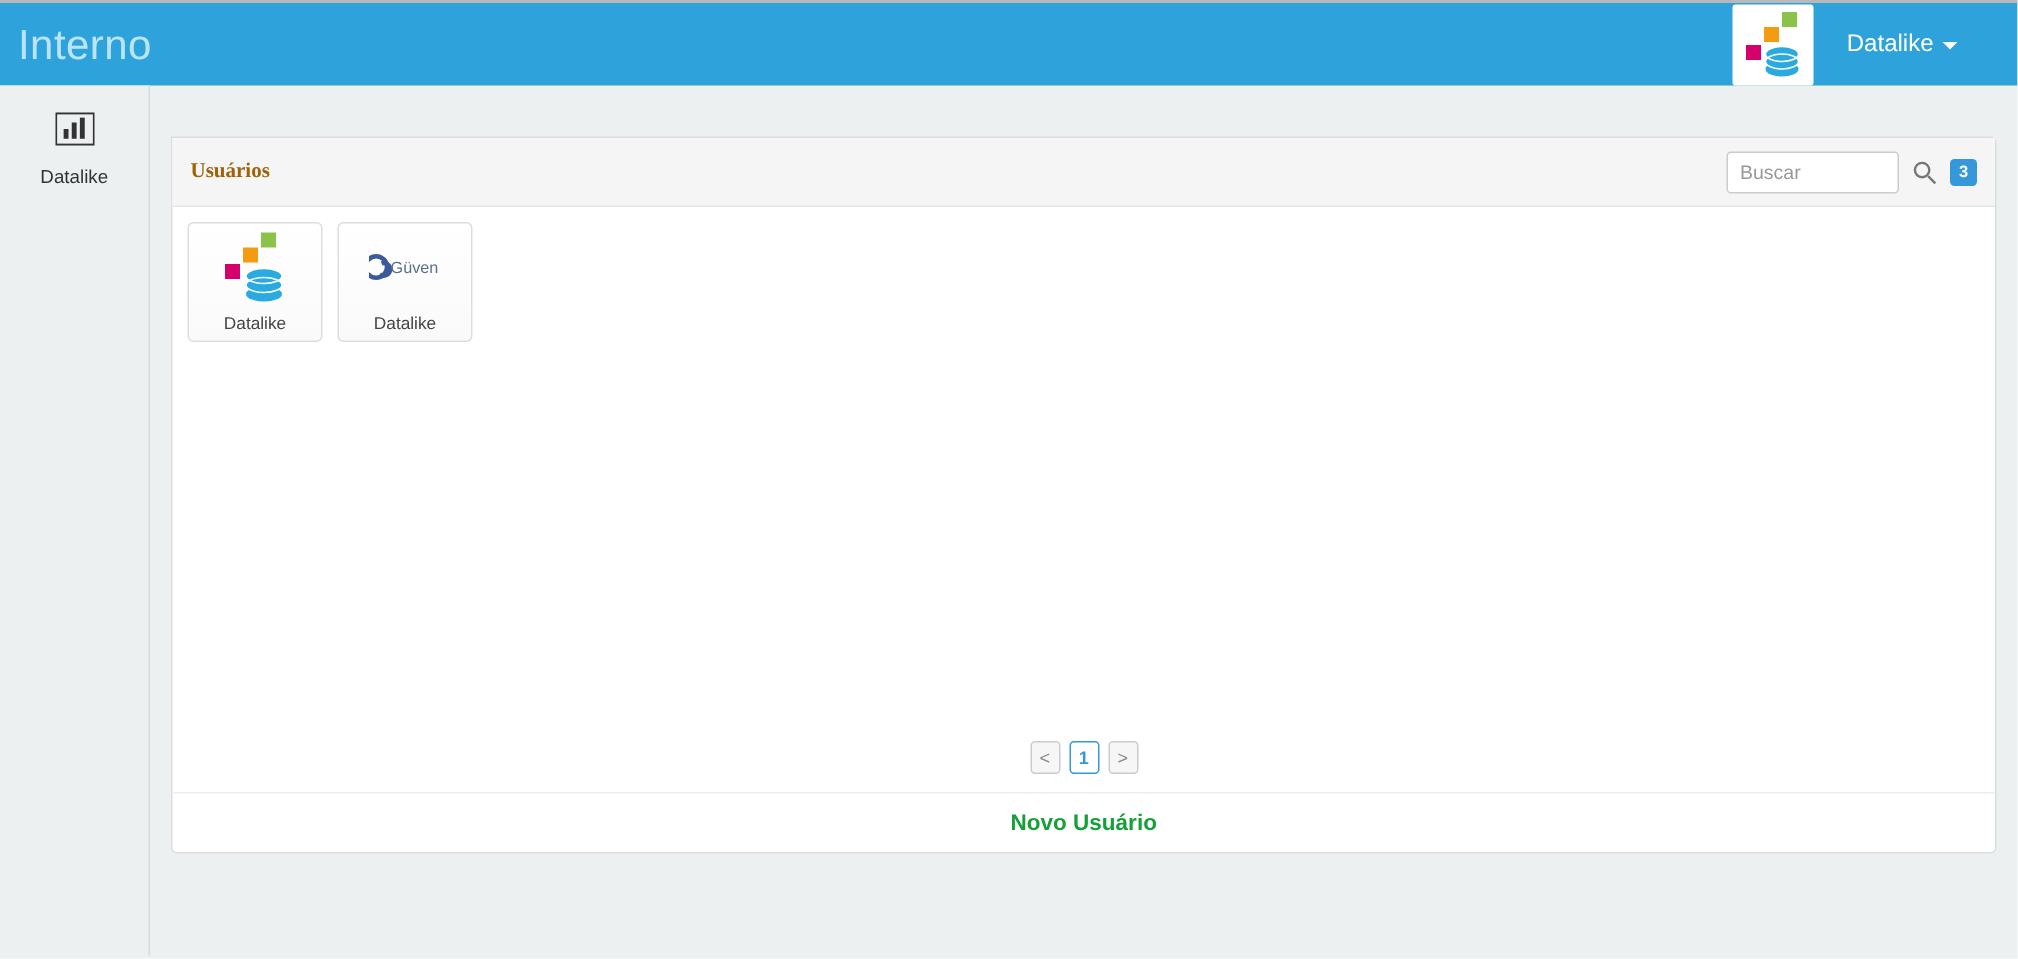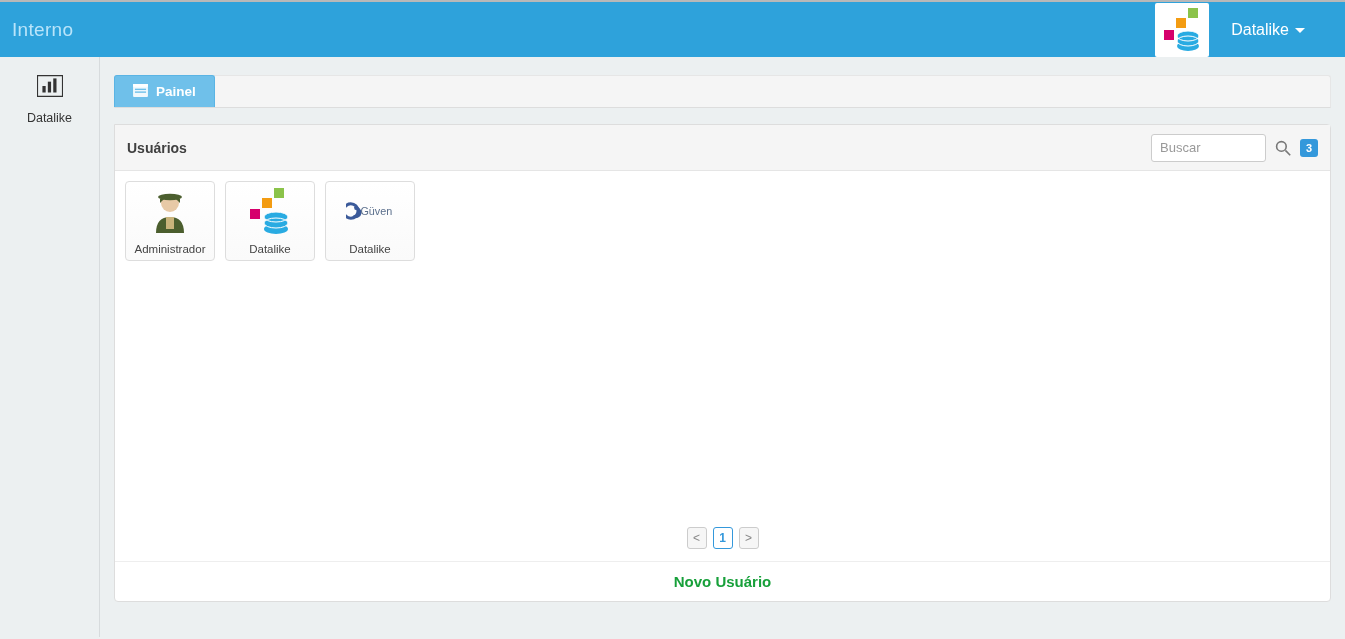--- a/index.html
+++ b/index.html
@@ -17,21 +17,21 @@
   .topbar {
     background: #2ea2db;
     height: 55px;
     display: flex;
     align-items: center;
     justify-content: space-between;
     padding: 0 10px 0 12px;
     color: #fff;
   }
   .site-title {
-    font-size: 19px;
+    font-size: 28px;
     font-weight: 400;
     color: #b9e4fa;
     letter-spacing: .3px;
   }
   .topbar-right {
     display: flex;
     align-items: center;
     gap: 22px;
   }
   .user-drop {
@@ -126,22 +126,23 @@
     background:#f5f5f5;
     border-bottom:1px solid #e5e5e5;
     height:46px;
     display:flex;
     align-items:center;
     justify-content:space-between;
     padding:0 12px;
   }
   .panel-title {
     font-weight:600;
-    color:#404040;
+    color:#a16207;
     font-size:14px;
+    font-family:Liberation Serif, serif;
   }
   .panel-tools {
     display:flex;
     align-items:center;
     gap:6px;
   }
   .search-box {
     height:28px;
     width:115px;
     border:1px solid #ccc;
@@ -275,63 +276,38 @@
           <rect x="10" y="6" width="3" height="10" fill="#333"></rect>
           <rect x="15" y="3" width="3" height="13" fill="#333"></rect>
         </svg>
       </span>
       <span>Datalike</span>
     </div>
   </div>
 
   <div class="main">
 
-    <div class="tabstrip">
-      <div class="tab">
-        <span class="tab-icon">
-          <svg viewBox="0 0 16 14">
-              <rect x="0" y="0" width="16" height="14" rx="1" fill="#fff" opacity=".9"></rect>
-              <rect x="0" y="0" width="16" height="3" fill="#fff"></rect>
-              <rect x="2" y="5" width="12" height="1.5" fill="#6fc0ea"></rect>
-              <rect x="2" y="8" width="12" height="1.5" fill="#6fc0ea"></rect>
-            </svg>
-        </span>
-        <span>Painel</span>
-      </div>
-    </div>
 
     <div class="panel">
       <div class="panel-head">
         <div class="panel-title">Usuários</div>
         <div class="panel-tools">
           <input class="search-box" placeholder="Buscar" style="">
           <span class="search-btn">
             <svg viewBox="0 0 20 20">
                 <circle cx="8" cy="8" r="6"></circle>
                 <line x1="13" y1="13" x2="19" y2="19"></line>
               </svg>
           </span>
           <span class="count-badge">3</span>
         </div>
       </div>
 
       <div class="card-area">
 
-        <div class="user-card">
-          <div class="card-icon">
-            <svg viewBox="0 0 48 48">
-              <circle cx="24" cy="16" r="9" fill="#e7c9a6"></circle>
-              <path d="M10 46 Q10 30 24 30 Q38 30 38 46 Z" fill="#4b5e2e"></path>
-              <path d="M14 16 Q24 4 34 16 L34 12 Q24 2 14 12 Z" fill="#4b5e2e"></path>
-              <ellipse cx="24" cy="10" rx="12" ry="3.2" fill="#4b5e2e"></ellipse>
-              <rect x="20" y="30" width="8" height="12" fill="#c9b37b"></rect>
-            </svg>
-          </div>
-          <div class="card-label">Administrador</div>
-        </div>
 
         <div class="user-card">
           <div class="card-icon">
             <svg viewBox="0 0 48 48">
               <rect x="4" y="22" width="10" height="10" fill="#d6006c"></rect>
               <rect x="16" y="11" width="10" height="10" fill="#f39c12"></rect>
               <rect x="28" y="1" width="10" height="10" fill="#8bc34a"></rect>
               <ellipse cx="30" cy="30" rx="12" ry="5" fill="#29abe2"></ellipse>
               <ellipse cx="30" cy="36" rx="12" ry="5" fill="#29abe2"></ellipse>
               <ellipse cx="30" cy="42" rx="12" ry="5" fill="#29abe2"></ellipse>

